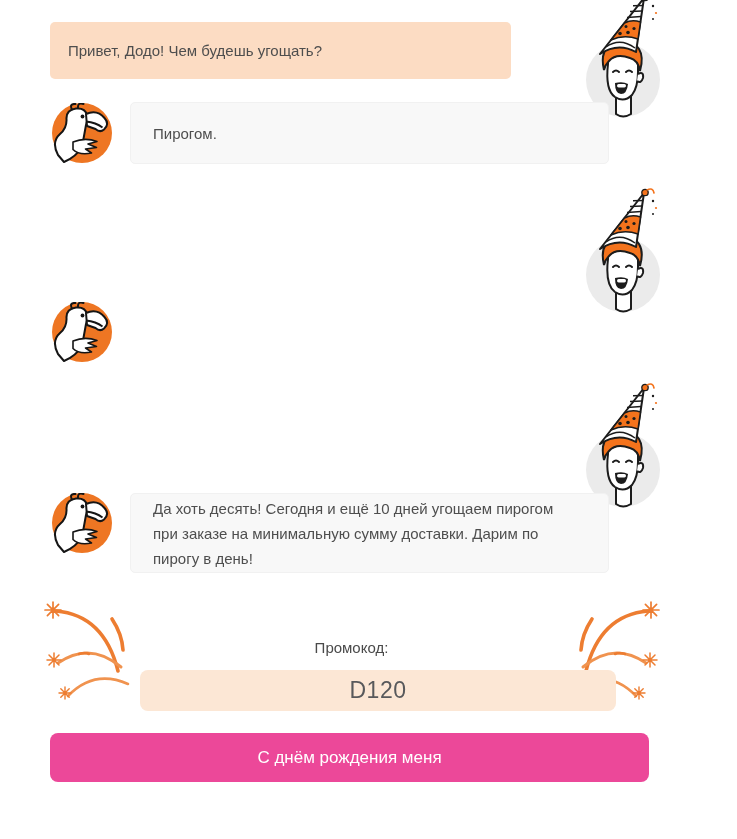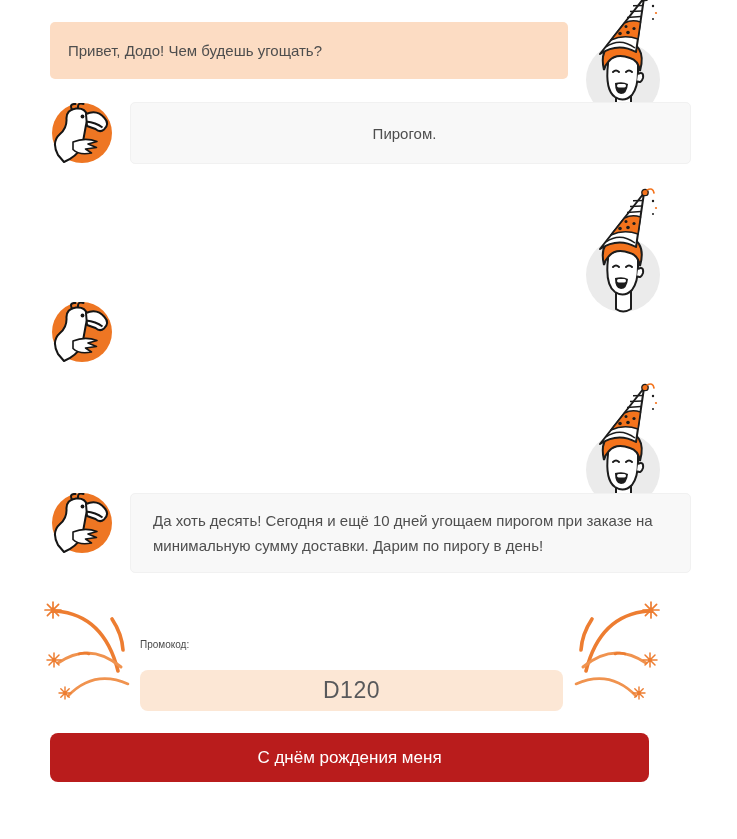--- a/index.html
+++ b/index.html
@@ -5,48 +5,48 @@
   html,body{margin:0;padding:0;background:#ffffff;}
   .email{
     position:relative;width:737px;height:839px;overflow:hidden;background:#fff;
     font-family:"Liberation Sans",sans-serif;color:#4e4e4e;
   }
   .bubble{
     position:absolute;display:flex;align-items:center;
     font-size:15px;line-height:25px;color:#4e4e4e;box-sizing:border-box;
   }
   .bubble.user{
-    left:50px;width:518px;height:57px;background:#fcdcc3;border-radius:5px;
+    left:50px;width:461px;height:57px;background:#fcdcc3;border-radius:5px;
     padding-left:18px;padding-right:16px;
   }
   .bubble.dodo{
-    left:130px;width:561px;height:62px;background:#f8f8f8;
-    border:1px solid #f1f1f1;border-radius:5px;padding-left:22px;padding-right:34px;justify-content:center;
+    left:130px;width:479px;height:62px;background:#f8f8f8;
+    border:1px solid #f1f1f1;border-radius:5px;padding-left:22px;padding-right:34px;
   }
   .bubble.u1{top:22px;} .bubble.u2{top:217px;} .bubble.u3{top:412px;}
   .bubble.d1{top:102px;} .bubble.d2{top:301px;} .bubble.d3{top:493px;height:80px;}
   .person-avatar{position:absolute;left:586px;width:80px;height:126px;}
   .person-avatar.p1{top:-8px;} .person-avatar.p2{top:187px;} .person-avatar.p3{top:382px;}
   .dodo-avatar{position:absolute;left:52px;width:60px;height:60px;}
   .dodo-avatar.a1{top:103px;} .dodo-avatar.a2{top:302px;} .dodo-avatar.a3{top:493px;}
   .fireworks{position:absolute;top:597px;width:100px;height:118px;}
   .fireworks.left{left:42px;}
   .fireworks.right{left:562px;transform:scaleX(-1);}
   .promo-label{
-    position:absolute;left:140px;top:639px;width:423px;
-    font-size:10px;color:#4a4a4a;
+    position:absolute;left:140px;top:639px;width:423px;text-align:center;
+    font-size:15px;color:#4a4a4a;
   }
   .promo-box{
-    position:absolute;left:140px;top:670px;width:423px;height:41px;
+    position:absolute;left:140px;top:670px;width:476px;height:41px;
     background:#fce7d5;border-radius:8px;display:flex;align-items:center;justify-content:center;
     font-size:23px;color:#58595b;letter-spacing:0.5px;
   }
   .cta-button{
     position:absolute;left:50px;top:733px;width:599px;height:49px;
-    background:#b91c1c;border:none;border-radius:8px;cursor:pointer;
+    background:#ec4899;border:none;border-radius:8px;cursor:pointer;
     color:#ffffff;font-size:17px;font-family:"Liberation Sans",sans-serif;
     display:flex;align-items:center;justify-content:center;
   }
 </style>
 </head>
 <body>
 
 <div class="email">
 
   <svg width="0" height="0" style="position:absolute" aria-hidden="true">

